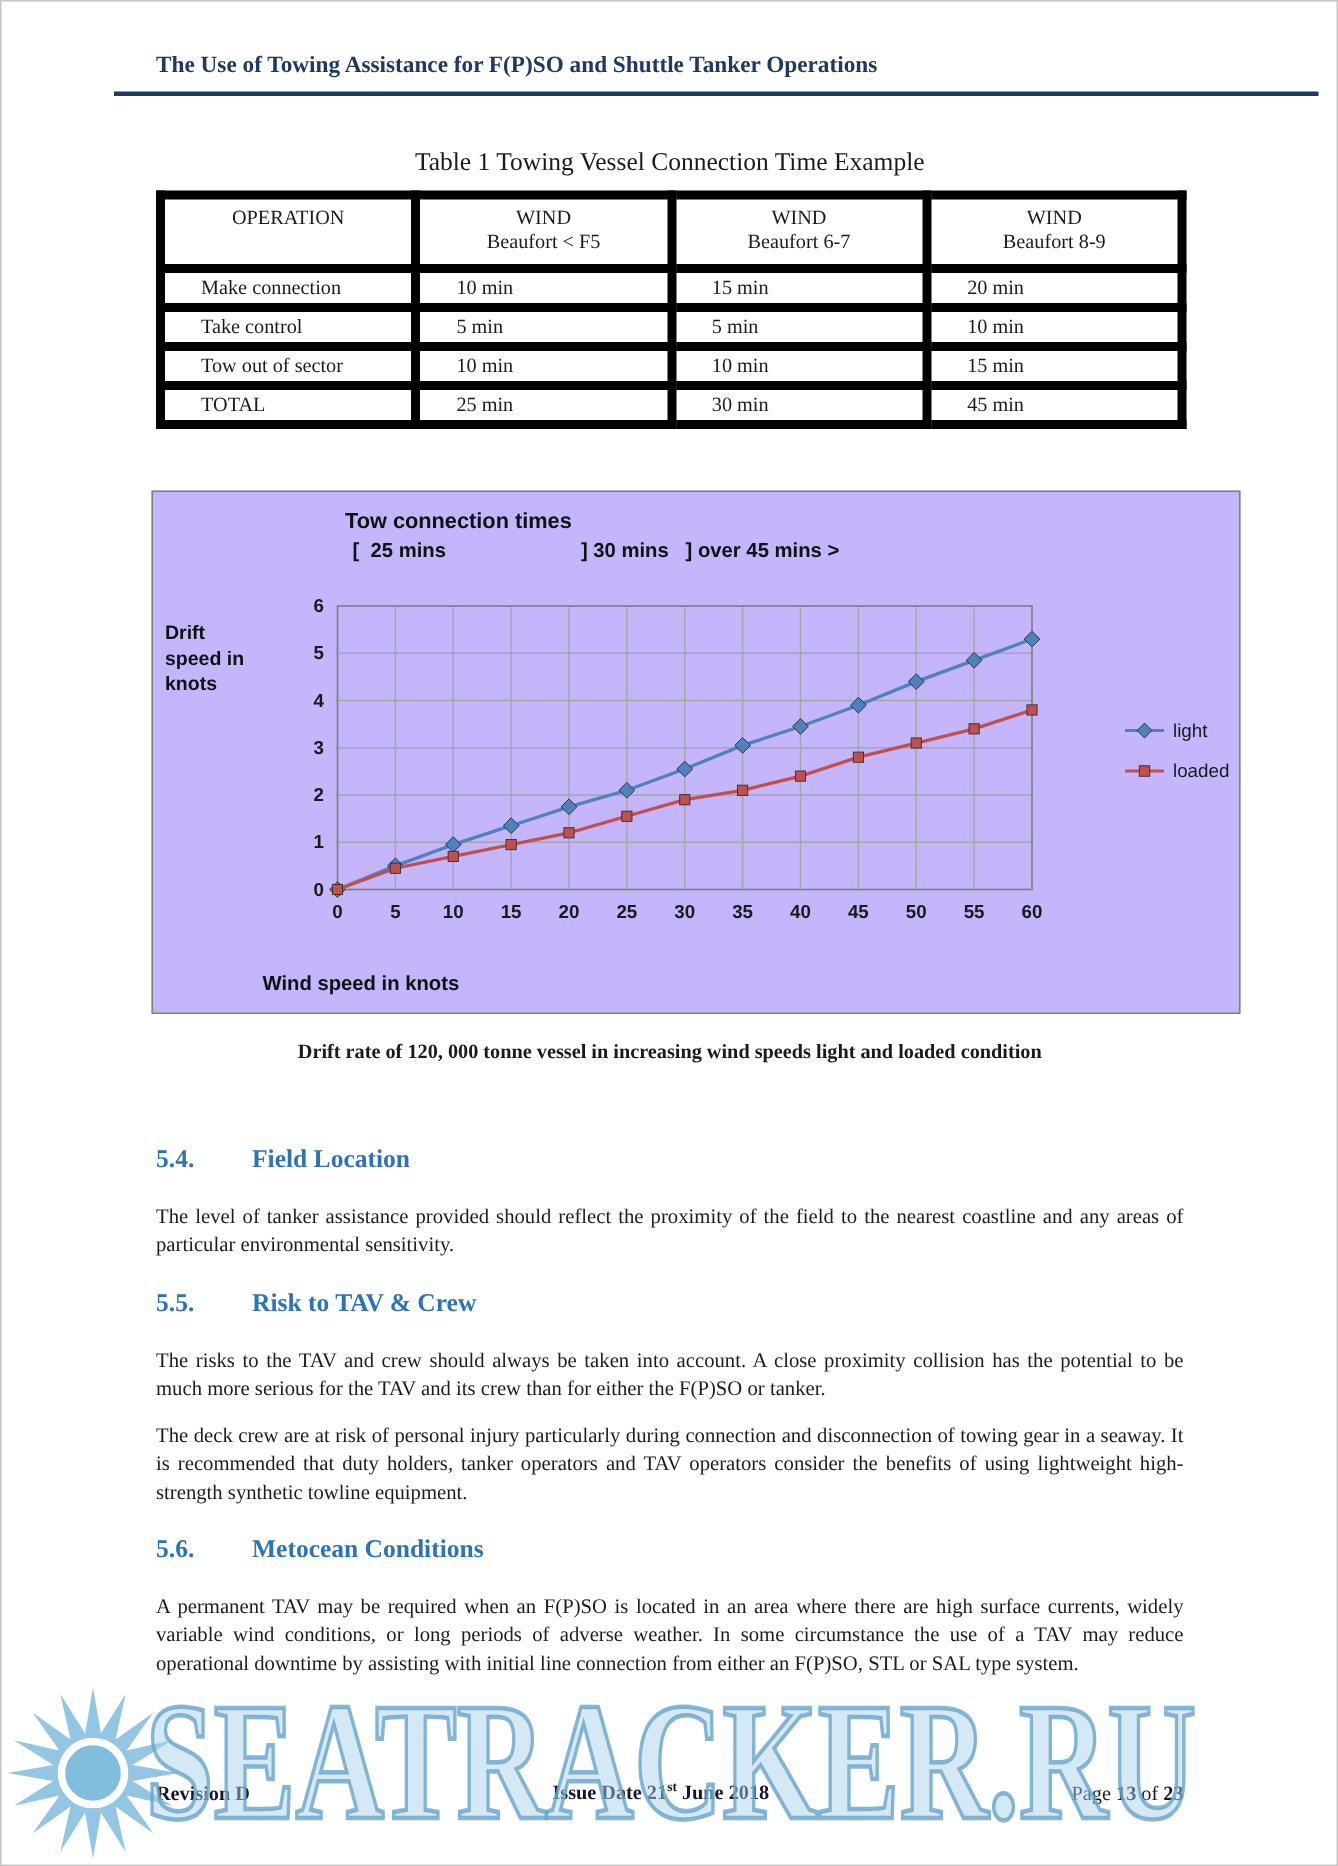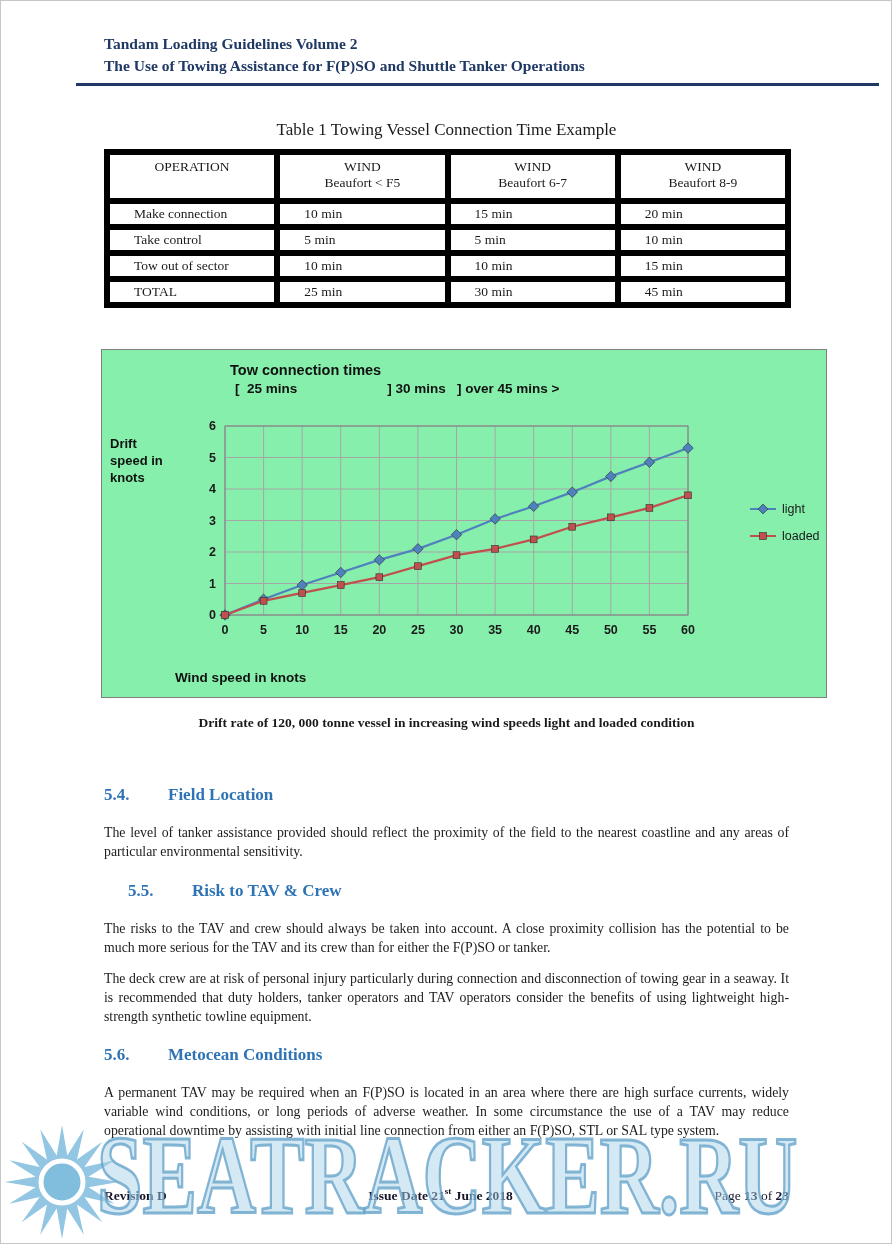--- a/index.html
+++ b/index.html
@@ -39,21 +39,21 @@
     padding: 4px 6px 6px 6px; height: 49px;
   }
   table.conn-table td {
     padding: 2px 24px; height: 24px; text-align: left; vertical-align: middle;
   }
 
   
   .chart-box {
     position: relative; margin-top: 41px; margin-left: -3px;
     width: 726px; height: 349px;
-    border: 1px solid #808080; background: #86efac;
+    border: 1px solid #808080; background: #c4b5fd;
     font-family: "Liberation Sans", "DejaVu Sans", sans-serif;
   }
   .chart-title { position: absolute; left: 128px; top: 12px; font-size: 14.5px; font-weight: bold; color:#111; }
   .chart-subtitle { position: absolute; left: 133px; top: 31px; font-size: 13.5px; font-weight: bold; color:#111; white-space: pre; }
   .chart-ylabel { position: absolute; left: 8px; top: 86px; font-size: 13px; font-weight: bold; white-space: pre-line; line-height: 1.3; color:#111; }
   .chart-xlabel { position: absolute; left: 73px; top: 320px; font-size: 13.5px; font-weight: bold; color:#111; }
   .chart-svg { position: absolute; left: 0; top: 0; }
   .chart-svg text.tick { font: 700 12.5px "Liberation Sans", "DejaVu Sans", sans-serif; fill: #1a1a1a; }
   .chart-legend { position: absolute; left: 648px; top: 152px; display: flex; flex-direction: column; gap: 13px; }
   .legend-item { display: flex; align-items: center; gap: 4px; font-size: 12.5px; color:#1a1a1a;text-align:right; }
@@ -66,21 +66,21 @@
   h2.heading {
     margin: 0; margin-top: 52px;
     font-size: 17px; font-weight: bold; color: #2E74B5; line-height: 24px;
     font-family: "Liberation Serif", "DejaVu Serif", serif;
   }
   h2.heading .hnum { display: inline-block; width: 64px; }
   p.para {
     margin: 16px 0 0 0; font-size: 13.8px; line-height: 19px;
     text-align: justify; color: #1c1c1c;
   }
-  h2.mt-55 { margin-top: 18px; margin-left: 24px; }
+  h2.mt-55 { margin-top: 18px; }
   h2.mt-56 { margin-top: 17px; }
   p.mt-small { margin-top: 12px; }
 
   
   .doc-footer {
     position: absolute; left: 103px; right: 102px; top: 1185px;
     display: flex; justify-content: space-between; align-items: baseline;
     font-size: 13.5px; font-weight: bold; color: #15152a; z-index: 1;
   }
   .doc-footer sup { vertical-align: super; font-size: 9px; }
@@ -98,21 +98,20 @@
   }
   .sun-wrap { position: absolute; left: 2px; top: 1122px; z-index: 2; pointer-events: none; }
 </style>
 </head>
 <body>
 
 <div class="page">
   <div class="content">
 
     <div class="doc-header">
-      <div class="hline">Tandam Loading Guidelines Volume 2</div>
       <div class="hline">The Use of Towing Assistance for F(P)SO and Shuttle Tanker Operations</div>
       <div class="header-rule"></div>
     </div>
 
     <div class="table-title">Table 1 Towing Vessel Connection Time Example</div>
     <table class="conn-table">
       <thead>
         <tr>
           <th>
             <div>OPERATION</div>

